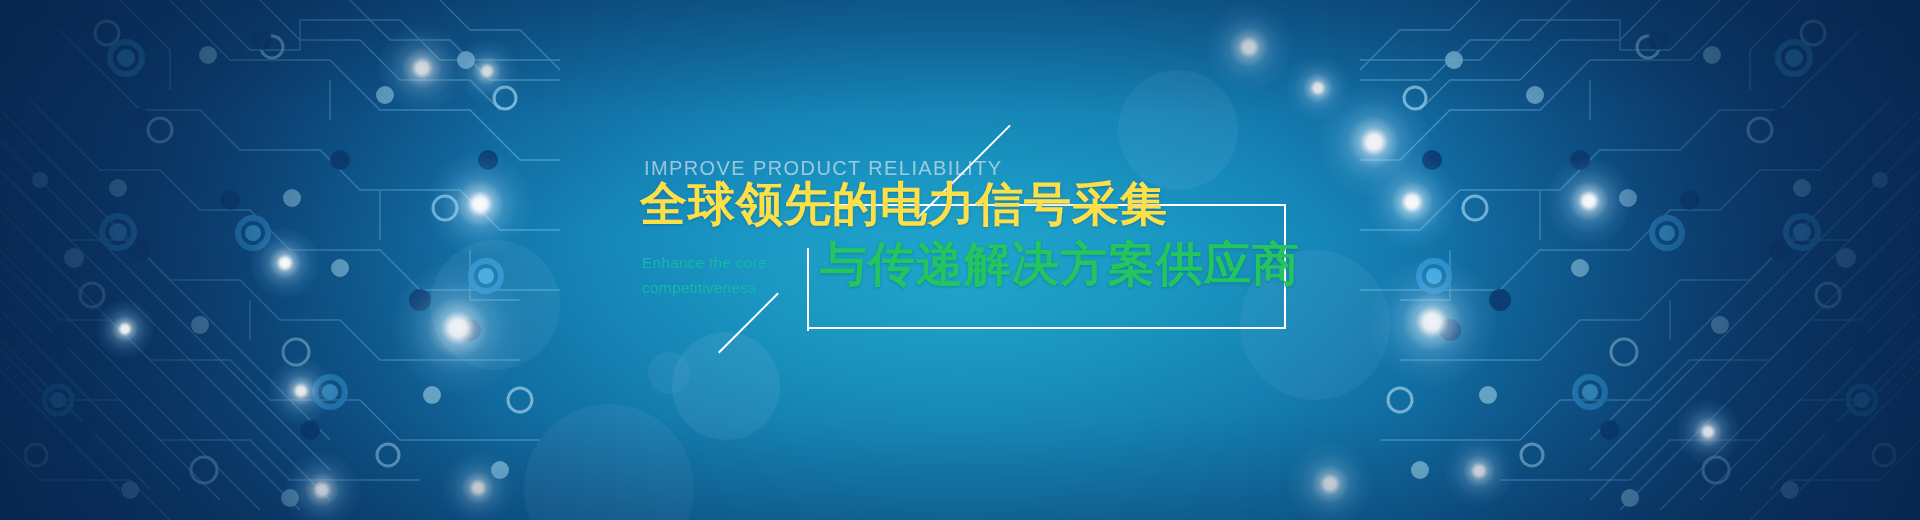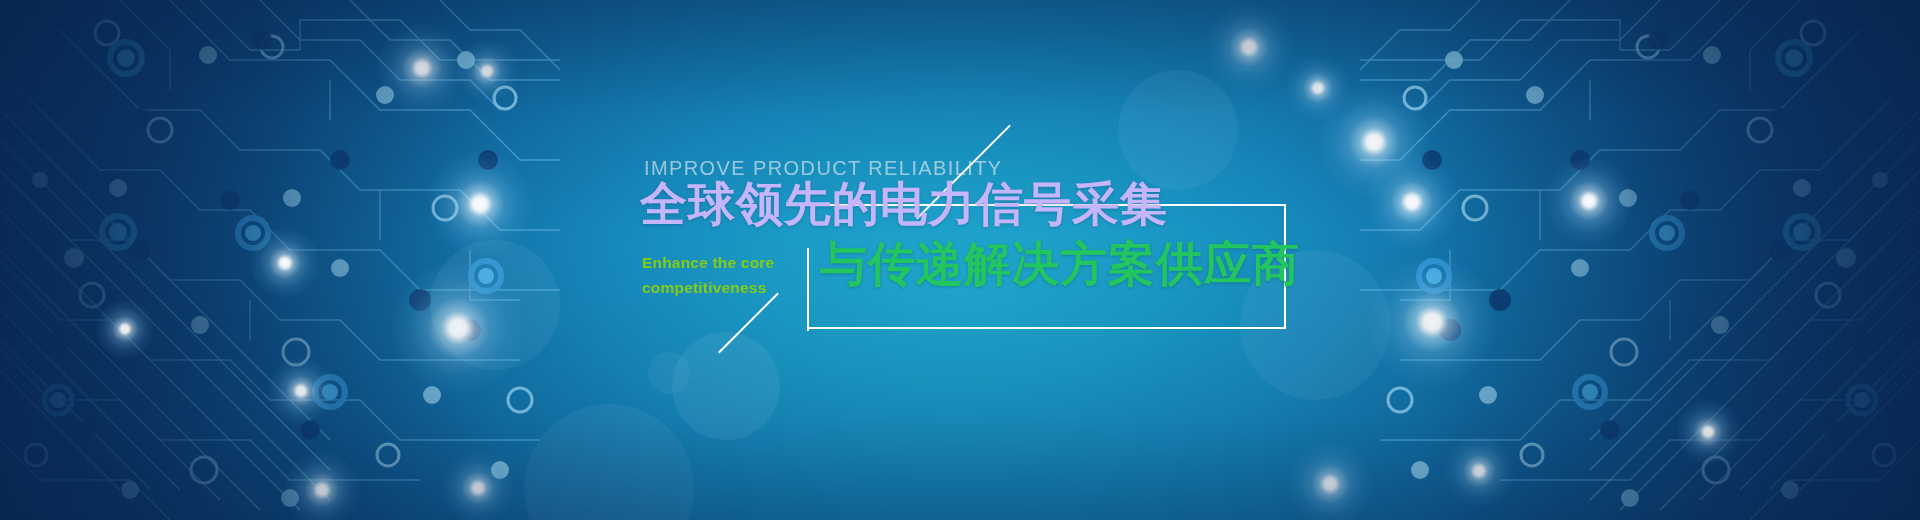--- a/index.html
+++ b/index.html
@@ -76,36 +76,36 @@
     position:absolute;left:644px;top:157px;
     font-size:20px;letter-spacing:1.4px;
     color:rgba(222,232,240,.66);
     white-space:nowrap;
     font-weight:400;
   }
 
   .headline1{
     position:absolute;left:640px;top:180px;
     font-size:47px;line-height:1;
-    color:#c4b5fd;letter-spacing:1px;
+    color:#fde047;letter-spacing:1px;
     white-space:nowrap;font-weight:700;
     text-shadow:0 1px 3px rgba(6,40,74,.25);
   }
   .headline2{
     position:absolute;left:820px;top:240px;
     font-size:47px;line-height:1;
     color:#22c55e;letter-spacing:1px;
     white-space:nowrap;font-weight:700;
     text-shadow:0 1px 3px rgba(6,40,74,.25);
   }
 
   .subcopy{
     position:absolute;left:642px;top:250px;
     font-size:15.5px;line-height:1.62;
-    color:#84cc16;white-space:nowrap;font-weight:700;
+    color:#14b8a6;white-space:nowrap;font-weight:400;
   }
   .subcopy div{letter-spacing:.2px;}
 
   
   .frame-box{
     position:absolute;
     left:808px;top:204px;width:478px;height:125px;
     border:2px solid #ffffff;
     border-left:none;
   }

